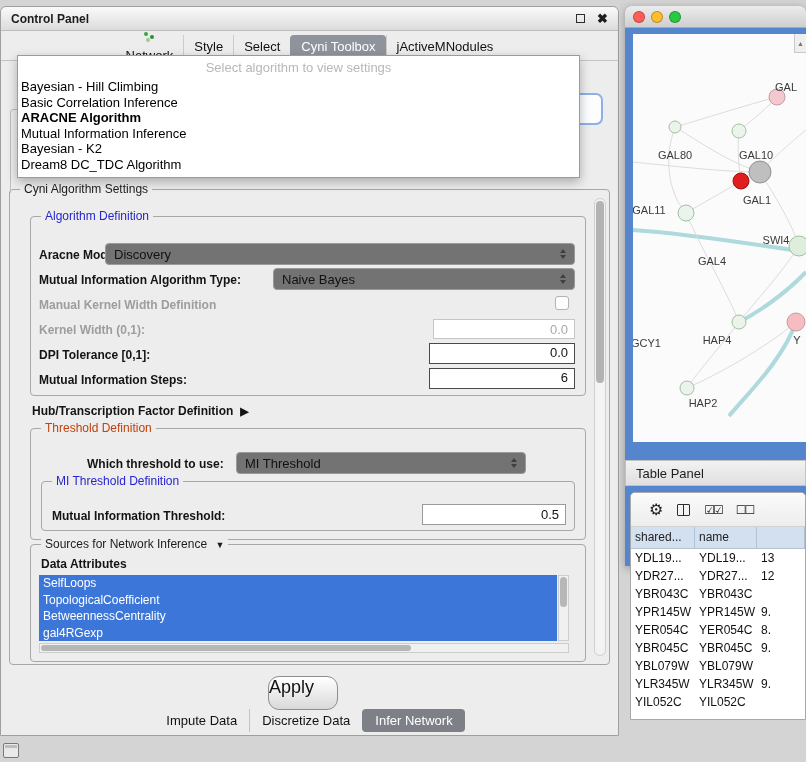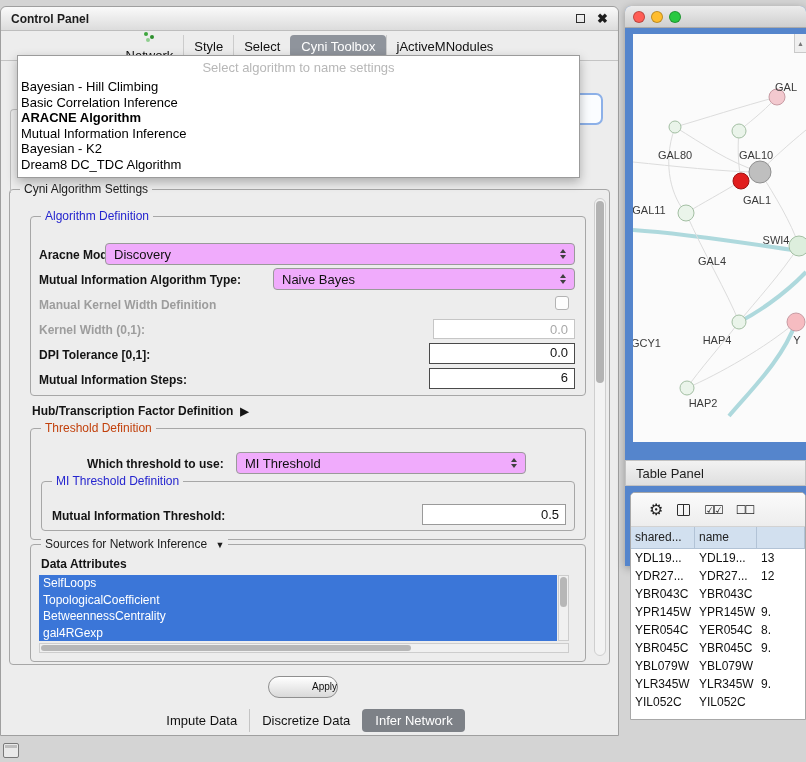--- a/index.html
+++ b/index.html
@@ -53,21 +53,21 @@
     background:#b3b3b3; border-radius:5px; }
 
   #algo-box { left:20px; top:26px; width:556px; height:180px; }
   #threshold-box { left:20px; top:238px; width:556px; height:112px; }
   #mi-box { left:10px; top:52px; width:534px; height:50px; }
   #sources-box { left:20px; top:354px; width:556px; height:118px; }
 
   .lbl { position:absolute; font-size:12px; font-weight:bold; color:#141414; white-space:nowrap; }
   .lbl.disabled { color:#9d9d9d; }
 
-  .combo { position:absolute; height:22px; background:#f0abfc; border:1px solid #9a9a9a;
+  .combo { position:absolute; height:22px; background:#737373; border:1px solid #9a9a9a;
     border-radius:4px; display:flex; align-items:center; }
   .combo-val { flex:1; padding-left:8px; font-size:13px; color:#111; white-space:nowrap; overflow:hidden; }
   .combo-arrows { width:16px; display:flex; flex-direction:column; align-items:center; gap:2px; margin-right:3px; }
   .combo-arrows .up { width:0; height:0; border-left:3.5px solid transparent; border-right:3.5px solid transparent; border-bottom:4px solid #3f3f3f; }
   .combo-arrows .dn { width:0; height:0; border-left:3.5px solid transparent; border-right:3.5px solid transparent; border-top:4px solid #3f3f3f; }
 
   .field { position:absolute; background:#fff; border:1px solid #9a9a9a; font-size:13px;
     text-align:right; padding:0 6px; line-height:19px; color:#111; }
   .field.strong { border:1.5px solid #4a4a4a; line-height:18px; }
   .field.disabled { color:#a9a9a9; border-color:#c6c6c6; }
@@ -80,23 +80,23 @@
   #attr-list { position:absolute; left:8px; top:30px; width:518px; height:66px; background:#fff; overflow:hidden; }
   .attr-item { height:16.5px; line-height:16px; font-size:12px; padding-left:4px; color:#111; white-space:nowrap; }
   .attr-item.selected { background:#3b76d8; color:#fff; }
   #attr-vscroll { position:absolute; left:527px; top:30px; width:11px; height:66px;
     background:#f0f0f0; border:1px solid #cdcdcd; }
   #attr-vthumb { position:absolute; left:1px; top:1px; width:7px; height:30px; background:#b7b7b7; border-radius:4px; }
   #attr-hscroll { position:absolute; left:8px; top:98px; width:530px; height:10px;
     background:#f0f0f0; border:1px solid #cdcdcd; }
   #attr-hthumb { position:absolute; left:1px; top:1px; width:370px; height:6px; background:#b7b7b7; border-radius:4px; }
 
-  #apply-btn { position:absolute; left:267px; top:669px; width:70px; height:22px;
+  #apply-btn { position:absolute; left:267px; top:669px; width:70px; height:34px;
     border:1px solid #8f8f8f; border-radius:11px; background:linear-gradient(#ffffff,#d9d9d9);
-    font-size:10px; text-align:right; line-height:20px; color:#111; }
+    font-size:18px; text-align:left; line-height:20px; color:#111; }
 
   .bottom-tab-bar { position:absolute; left:0; top:700px; width:100%; height:26px;
     display:flex; justify-content:center; align-items:center; font-size:13px; color:#111; }
   .btab { padding:4px 12px; border-left:1px solid #c4c4c4; white-space:nowrap; }
   .btab:first-child { border-left:none; }
   .btab.selected { background:#7d8187; color:#fff; border-radius:4px; border-left-color:transparent; }
 
   
   #net-window { position:absolute; left:625px; top:6px; width:181px; height:560px;
     border-radius:6px 6px 0 0; overflow:hidden; background:#5585cc;
@@ -165,21 +165,21 @@
         </div>
         <div class="tab">
           <span>jActiveMNodules</span>
         </div>
       </div>
 
     <div id="left-remnant"></div>
     <div id="focus-remnant"></div>
 
     <div id="algo-dropdown">
-      <div class="algo-placeholder">Select algorithm to name settings</div>
+      <div class="algo-placeholder">Select algorithm to view settings</div>
       <div>
           <div class="algo-item">Bayesian - Hill Climbing</div>
           <div class="algo-item">Basic Correlation Inference</div>
           <div class="algo-item selected">ARACNE Algorithm</div>
           <div class="algo-item">Mutual Information Inference</div>
           <div class="algo-item">Bayesian - K2</div>
           <div class="algo-item">Dream8 DC_TDC Algorithm</div>
         </div>
     </div>
 

